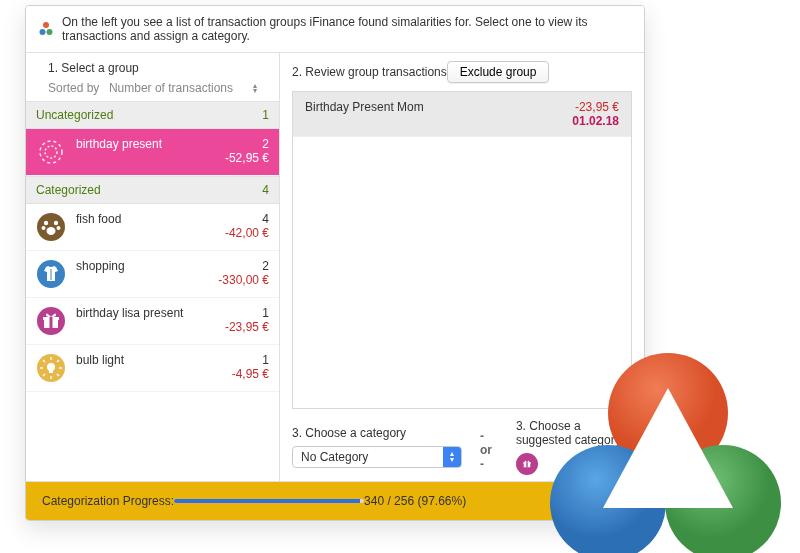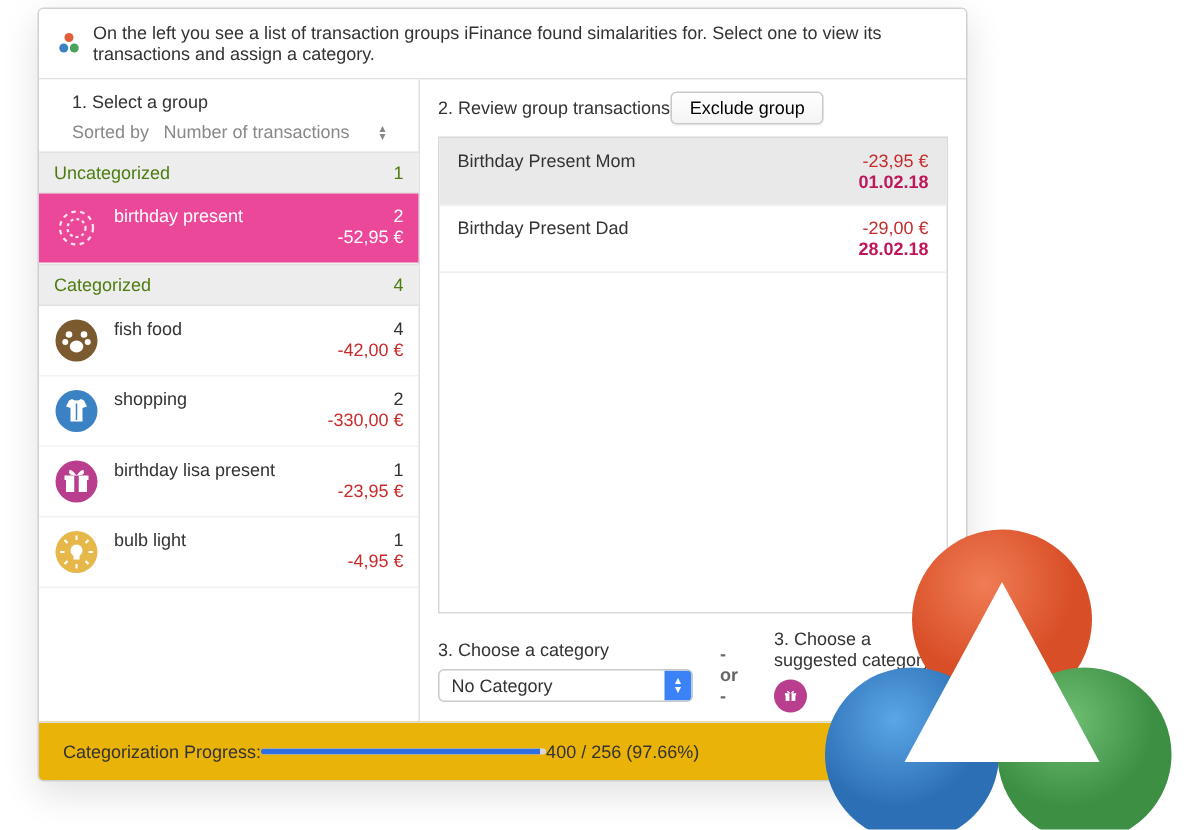--- a/index.html
+++ b/index.html
@@ -201,27 +201,20 @@
       </div>
 
       <div class="tx-list">
         <div class="tx-row sel">
           <span>Birthday Present Mom</span>
           <div class="tx-right">
             <div class="tx-amount">-23,95 €</div>
             <div class="tx-date">01.02.18</div>
           </div>
         </div>
-        <div class="tx-row">
-          <span>Birthday Present Dad</span>
-          <div class="tx-right">
-            <div class="tx-amount">-29,00 €</div>
-            <div class="tx-date">28.02.18</div>
-          </div>
-        </div>
       </div>
 
       <div class="choose-row">
         <div class="choose-col">
           <span class="choose-label">3. Choose a category</span>
           <div class="select">
             <span class="select-text">No Category</span>
             <span class="select-btns">
                 <span>▴</span>
                 <span>▾</span>
@@ -245,21 +238,21 @@
       </div>
     </div>
 
   </div>
 
   <div class="footer">
     <span class="progress-label">Categorization Progress:</span>
     <div class="progress-bar">
       <div class="progress-fill"></div>
     </div>
-    <span class="progress-text">400 / 256 (97.66%)</span>
+    <span class="progress-text">340 / 256 (97.66%)</span>
   </div>
 
 </div>
 
 <svg class="logo-overlay" viewBox="0 0 280 230">
   <defs>
     <radialGradient id="g1" cx="40%" cy="30%">
         <stop offset="0%" stop-color="#f07d55"></stop>
         <stop offset="100%" stop-color="#d84e27"></stop>
       </radialGradient>

